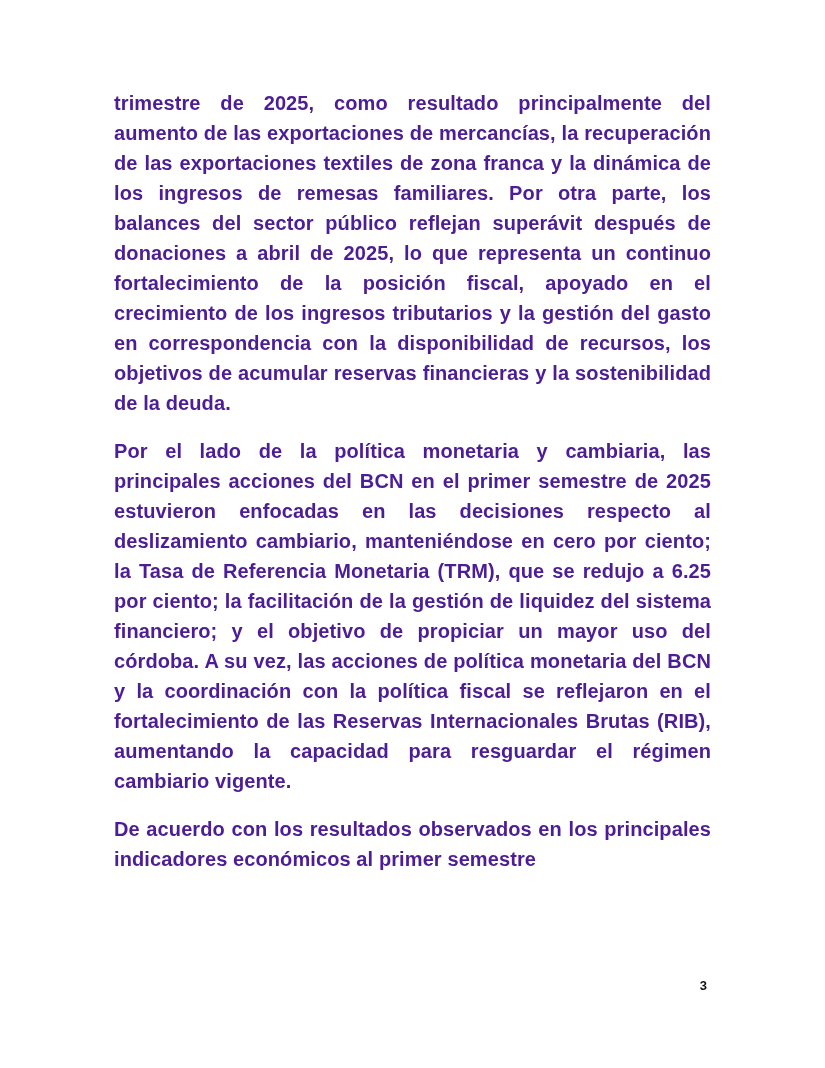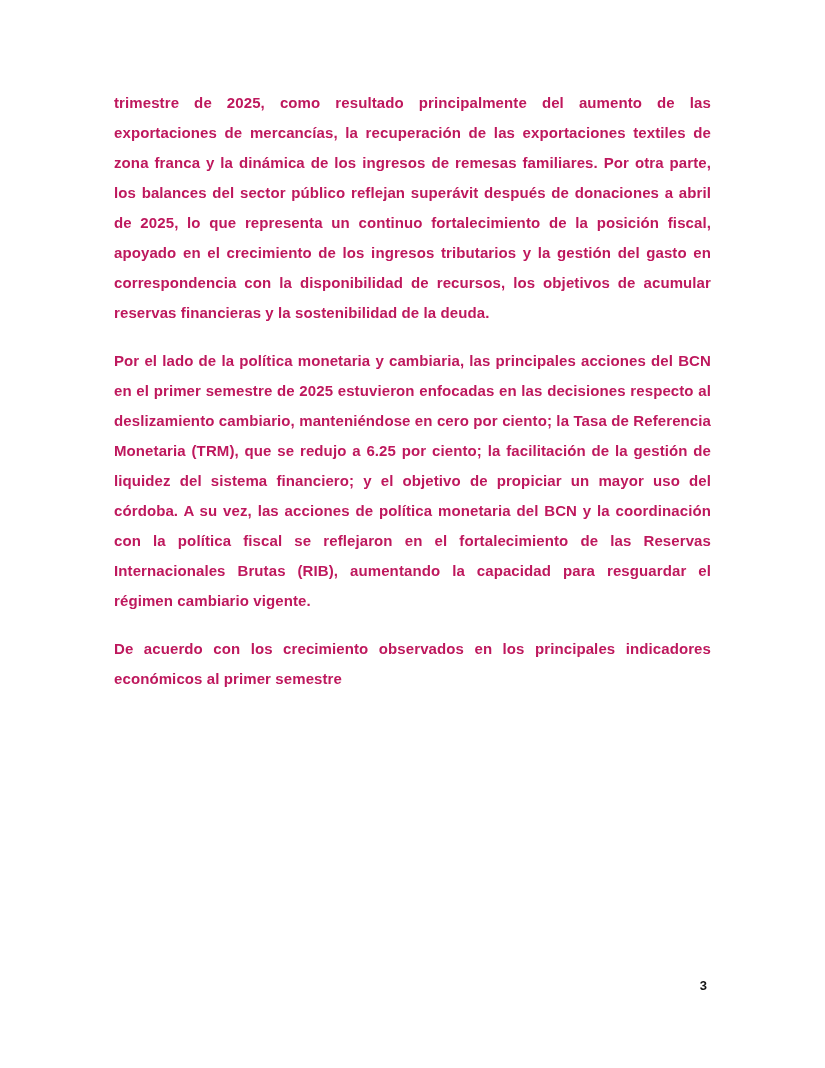--- a/index.html
+++ b/index.html
@@ -20,24 +20,24 @@
   }
 
   .content {
     position: absolute;
     left: 114px;
     top: 88px;
     width: 597px;
   }
 
   .content p {
-    font-size: 15px;
+    font-size: 20px;
     font-weight: 700;
     line-height: 30px;
-    color: #be185d;
+    color: #4c1d95;
     text-align: justify;
     letter-spacing: 0.1px;
     margin-bottom: 18px;
   }
 
   .content p:last-child {
     margin-bottom: 0;
   }
 
   .footer {
@@ -56,20 +56,20 @@
   }
 </style>
 </head>
 <body>
 
 <div class="page">
 
   <div class="content">
     <p>trimestre de 2025, como resultado principalmente del aumento de las exportaciones de mercancías, la recuperación de las exportaciones textiles de zona franca y la dinámica de los ingresos de remesas familiares. Por otra parte, los balances del sector público reflejan superávit después de donaciones a abril de 2025, lo que representa un continuo fortalecimiento de la posición fiscal, apoyado en el crecimiento de los ingresos tributarios y la gestión del gasto en correspondencia con la disponibilidad de recursos, los objetivos de acumular reservas financieras y la sostenibilidad de la deuda.</p>
     <p>Por el lado de la política monetaria y cambiaria, las principales acciones del BCN en el primer semestre de 2025 estuvieron enfocadas en las decisiones respecto al deslizamiento cambiario, manteniéndose en cero por ciento; la Tasa de Referencia Monetaria (TRM), que se redujo a 6.25 por ciento; la facilitación de la gestión de liquidez del sistema financiero; y el objetivo de propiciar un mayor uso del córdoba. A su vez, las acciones de política monetaria del BCN y la coordinación con la política fiscal se reflejaron en el fortalecimiento de las Reservas Internacionales Brutas (RIB), aumentando la capacidad para resguardar el régimen cambiario vigente.</p>
-    <p>De acuerdo con los crecimiento observados en los principales indicadores económicos al primer semestre</p>
+    <p>De acuerdo con los resultados observados en los principales indicadores económicos al primer semestre</p>
   </div>
 
   <div class="footer">
     <span class="page-number">3</span>
   </div>
 
 </div>
 
 </body></html>

